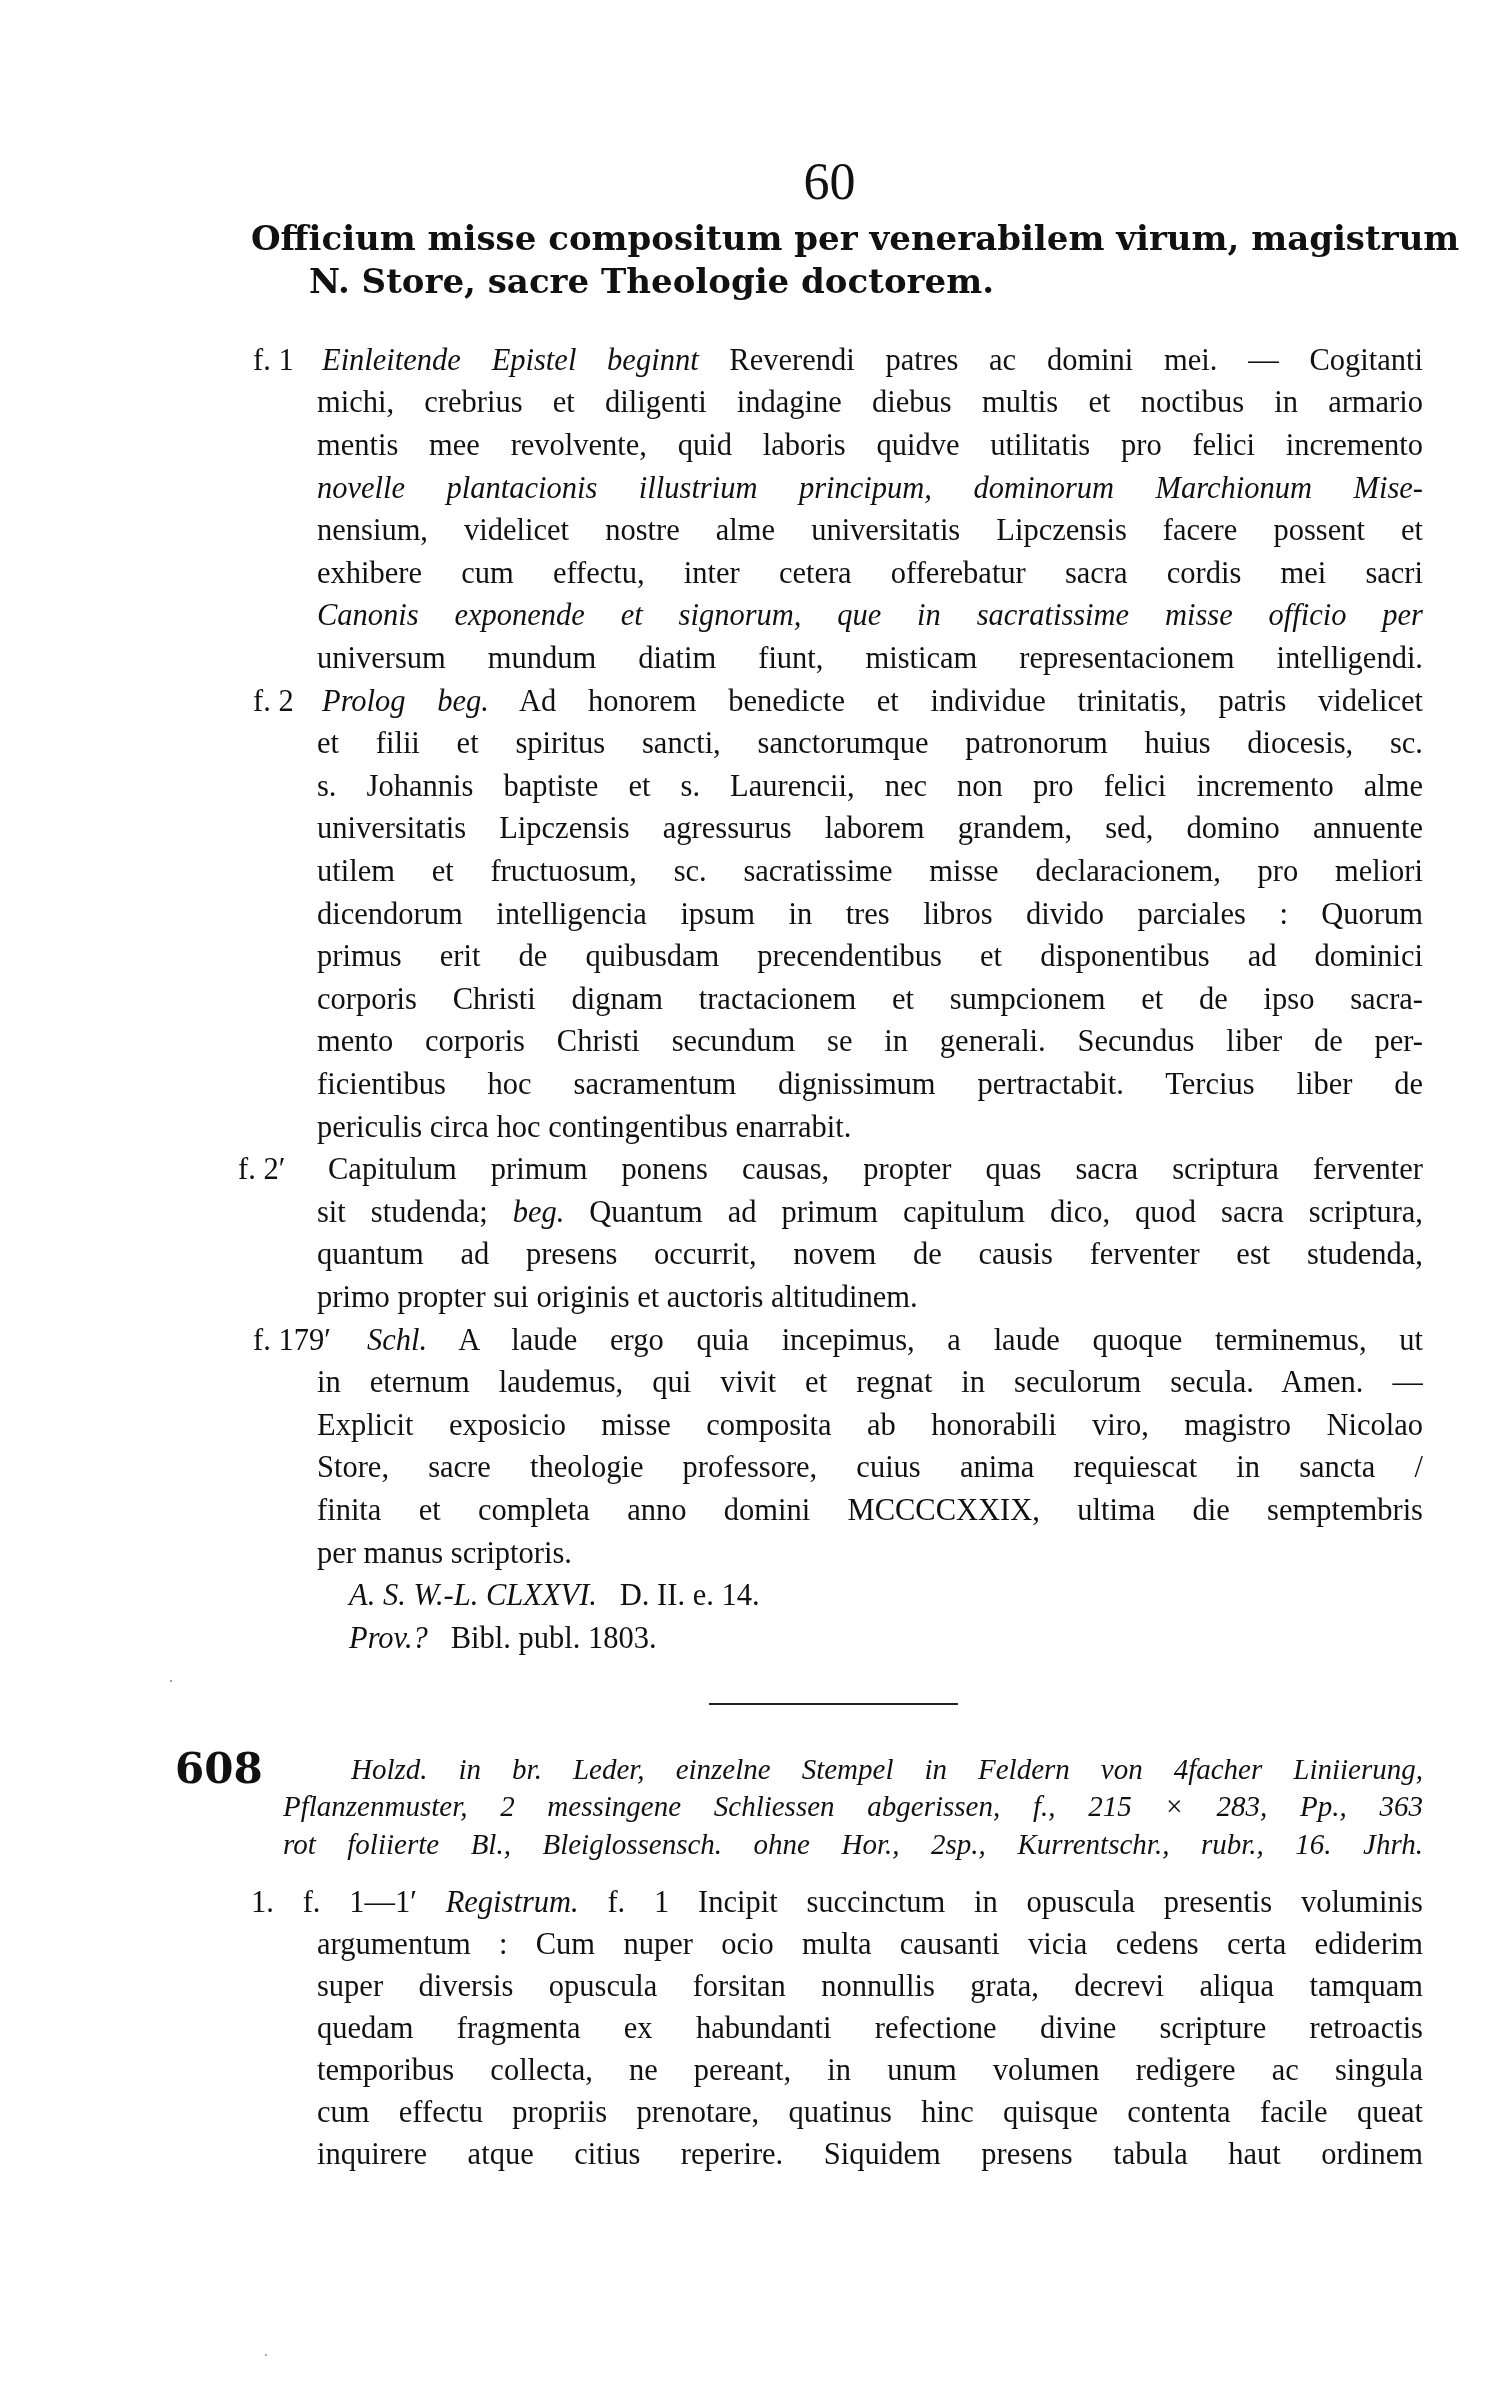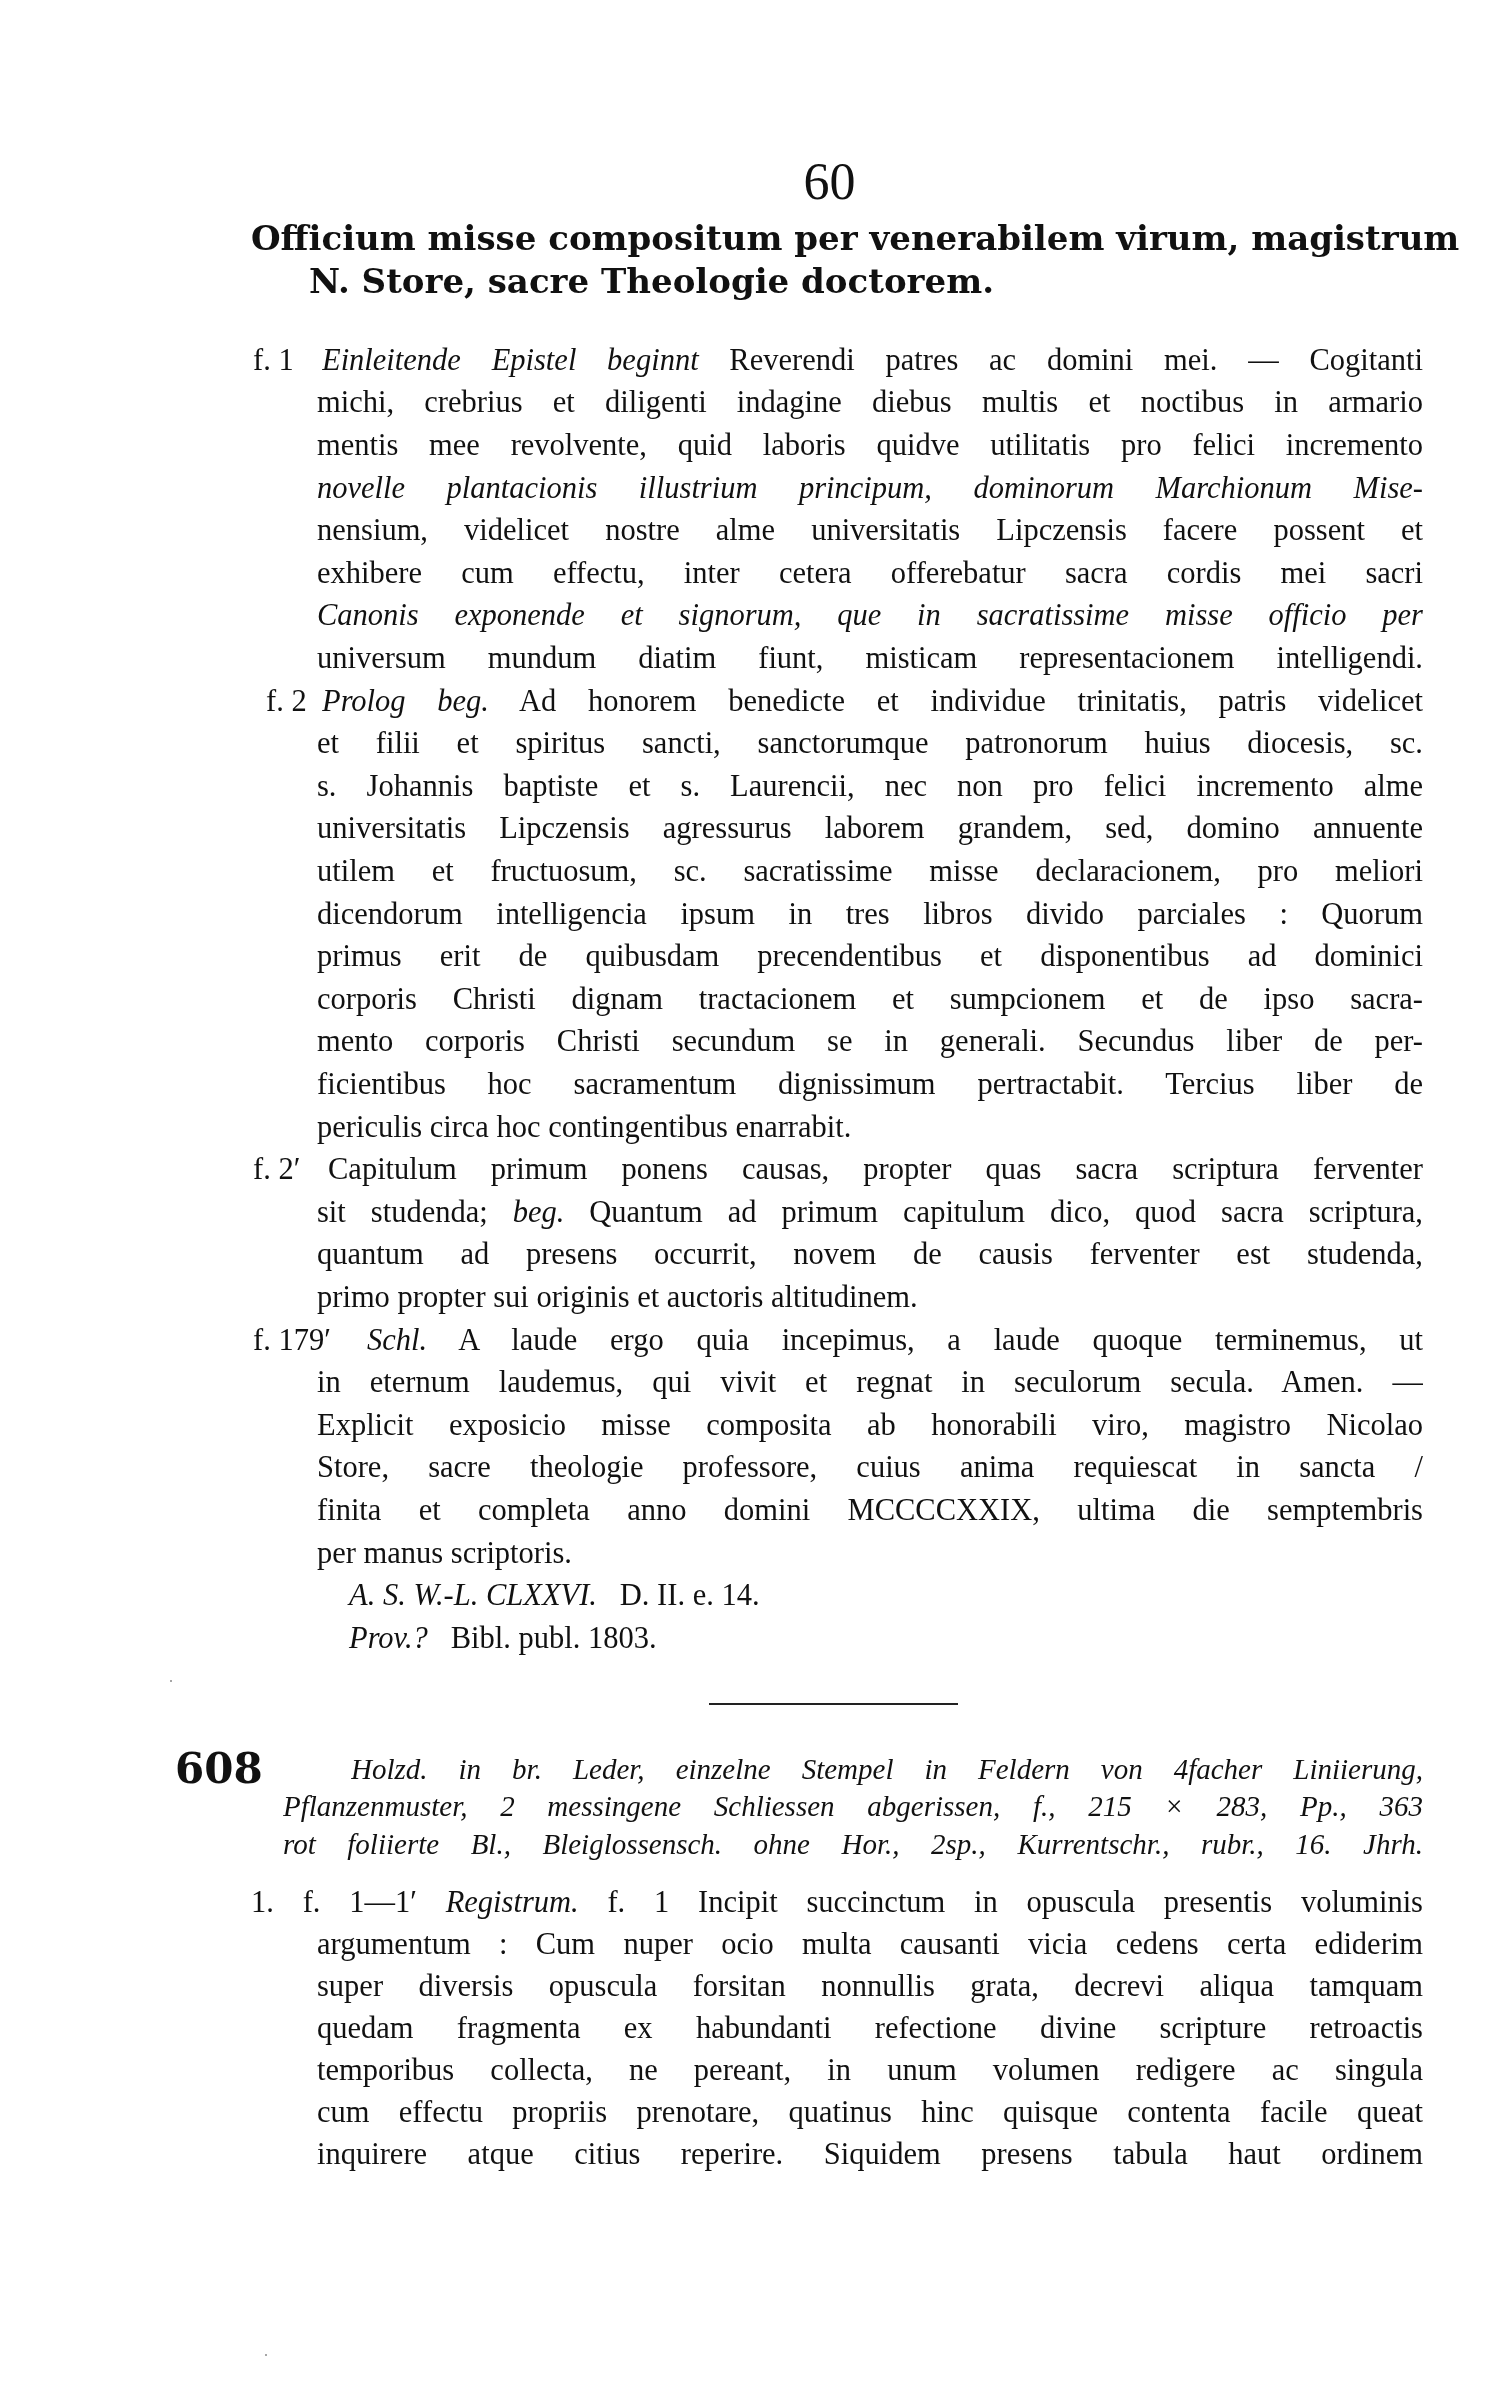--- a/index.html
+++ b/index.html
@@ -30,33 +30,33 @@
 <div id="section1-body">
     <div class="abs label" style="left: 253px; top: 341px;">f. 1</div>
     <div class="abs line just" style="left: 322px; top: 341px; width: 1101px; white-space: normal; overflow: hidden;"><span class="it">Einleitende Epistel beginnt</span><span> Reverendi patres ac domini mei. — Cogitanti</span></div>
     <div class="abs line just" style="left: 317px; top: 383px; width: 1106px; white-space: normal; overflow: hidden;"><span>michi, crebrius et diligenti indagine diebus multis et noctibus in armario</span></div>
     <div class="abs line just" style="left: 317px; top: 426px; width: 1106px; white-space: normal; overflow: hidden;"><span>mentis mee revolvente, quid laboris quidve utilitatis pro felici incremento</span></div>
     <div class="abs line just" style="left: 317px; top: 469px; width: 1106px; white-space: normal; overflow: hidden; font-style: italic;"><span>novelle plantacionis illustrium principum, dominorum Marchionum Mise-</span></div>
     <div class="abs line just" style="left: 317px; top: 511px; width: 1106px; white-space: normal; overflow: hidden;"><span>nensium, videlicet nostre alme universitatis Lipczensis facere possent et</span></div>
     <div class="abs line just" style="left: 317px; top: 554px; width: 1106px; white-space: normal; overflow: hidden;"><span>exhibere cum effectu, inter cetera offerebatur sacra cordis mei sacri</span></div>
     <div class="abs line just" style="left: 317px; top: 596px; width: 1106px; white-space: normal; overflow: hidden; font-style: italic;"><span>Canonis exponende et signorum, que in sacratissime misse officio per</span></div>
     <div class="abs line just" style="left: 317px; top: 639px; width: 1106px; white-space: normal; overflow: hidden;"><span>universum mundum diatim fiunt, misticam representacionem intelligendi.</span></div>
-    <div class="abs label" style="left: 266px; top: 682px;">f. 2</div>
+    <div class="abs label" style="left: 253px; top: 682px;">f. 2</div>
     <div class="abs line just" style="left: 322px; top: 682px; width: 1101px; white-space: normal; overflow: hidden;"><span class="it">Prolog beg.</span><span> Ad honorem benedicte et individue trinitatis, patris videlicet</span></div>
     <div class="abs line just" style="left: 317px; top: 724px; width: 1106px; white-space: normal; overflow: hidden;"><span>et filii et spiritus sancti, sanctorumque patronorum huius diocesis, sc.</span></div>
     <div class="abs line just" style="left: 317px; top: 767px; width: 1106px; white-space: normal; overflow: hidden;"><span>s. Johannis baptiste et s. Laurencii, nec non pro felici incremento alme</span></div>
     <div class="abs line just" style="left: 317px; top: 809px; width: 1106px; white-space: normal; overflow: hidden;"><span>universitatis Lipczensis agressurus laborem grandem, sed, domino annuente</span></div>
     <div class="abs line just" style="left: 317px; top: 852px; width: 1106px; white-space: normal; overflow: hidden;"><span>utilem et fructuosum, sc. sacratissime misse declaracionem, pro meliori</span></div>
     <div class="abs line just" style="left: 317px; top: 895px; width: 1106px; white-space: normal; overflow: hidden;"><span>dicendorum intelligencia ipsum in tres libros divido parciales : Quorum</span></div>
     <div class="abs line just" style="left: 317px; top: 937px; width: 1106px; white-space: normal; overflow: hidden;"><span>primus erit de quibusdam precendentibus et disponentibus ad dominici</span></div>
     <div class="abs line just" style="left: 317px; top: 980px; width: 1106px; white-space: normal; overflow: hidden;"><span>corporis Christi dignam tractacionem et sumpcionem et de ipso sacra-</span></div>
     <div class="abs line just" style="left: 317px; top: 1022px; width: 1106px; white-space: normal; overflow: hidden;"><span>mento corporis Christi secundum se in generali. Secundus liber de per-</span></div>
     <div class="abs line just" style="left: 317px; top: 1065px; width: 1106px; white-space: normal; overflow: hidden;"><span>ficientibus hoc sacramentum dignissimum pertractabit. Tercius liber de</span></div>
     <div class="abs line" style="left: 317px; top: 1108px; width: 1106px;"><span>periculis circa hoc contingentibus enarrabit.</span></div>
-    <div class="abs label" style="left: 253px; top: 1150px;">f. 2′</div>
+    <div class="abs label" style="left: 238px; top: 1150px;">f. 2′</div>
     <div class="abs line just" style="left: 328px; top: 1150px; width: 1095px; white-space: normal; overflow: hidden;"><span>Capitulum primum ponens causas, propter quas sacra scriptura ferventer</span></div>
     <div class="abs line just" style="left: 317px; top: 1193px; width: 1106px; white-space: normal; overflow: hidden;"><span>sit studenda; </span><span class="it">beg.</span><span> Quantum ad primum capitulum dico, quod sacra scriptura,</span></div>
     <div class="abs line just" style="left: 317px; top: 1235px; width: 1106px; white-space: normal; overflow: hidden;"><span>quantum ad presens occurrit, novem de causis ferventer est studenda,</span></div>
     <div class="abs line" style="left: 317px; top: 1278px; width: 1106px;"><span>primo propter sui originis et auctoris altitudinem.</span></div>
     <div class="abs label" style="left: 253px; top: 1321px;">f. 179′</div>
     <div class="abs line just" style="left: 367px; top: 1321px; width: 1056px; white-space: normal; overflow: hidden;"><span class="it">Schl.</span><span> A laude ergo quia incepimus, a laude quoque terminemus, ut</span></div>
     <div class="abs line just" style="left: 317px; top: 1363px; width: 1106px; white-space: normal; overflow: hidden;"><span>in eternum laudemus, qui vivit et regnat in seculorum secula. Amen. —</span></div>
     <div class="abs line just" style="left: 317px; top: 1406px; width: 1106px; white-space: normal; overflow: hidden;"><span>Explicit exposicio misse composita ab honorabili viro, magistro Nicolao</span></div>
     <div class="abs line just" style="left: 317px; top: 1448px; width: 1106px; white-space: normal; overflow: hidden;"><span>Store, sacre theologie professore, cuius anima requiescat in sancta /</span></div>
     <div class="abs line just" style="left: 317px; top: 1491px; width: 1106px; white-space: normal; overflow: hidden;"><span>finita et completa anno domini MCCCCXXIX, ultima die semptembris</span></div>

